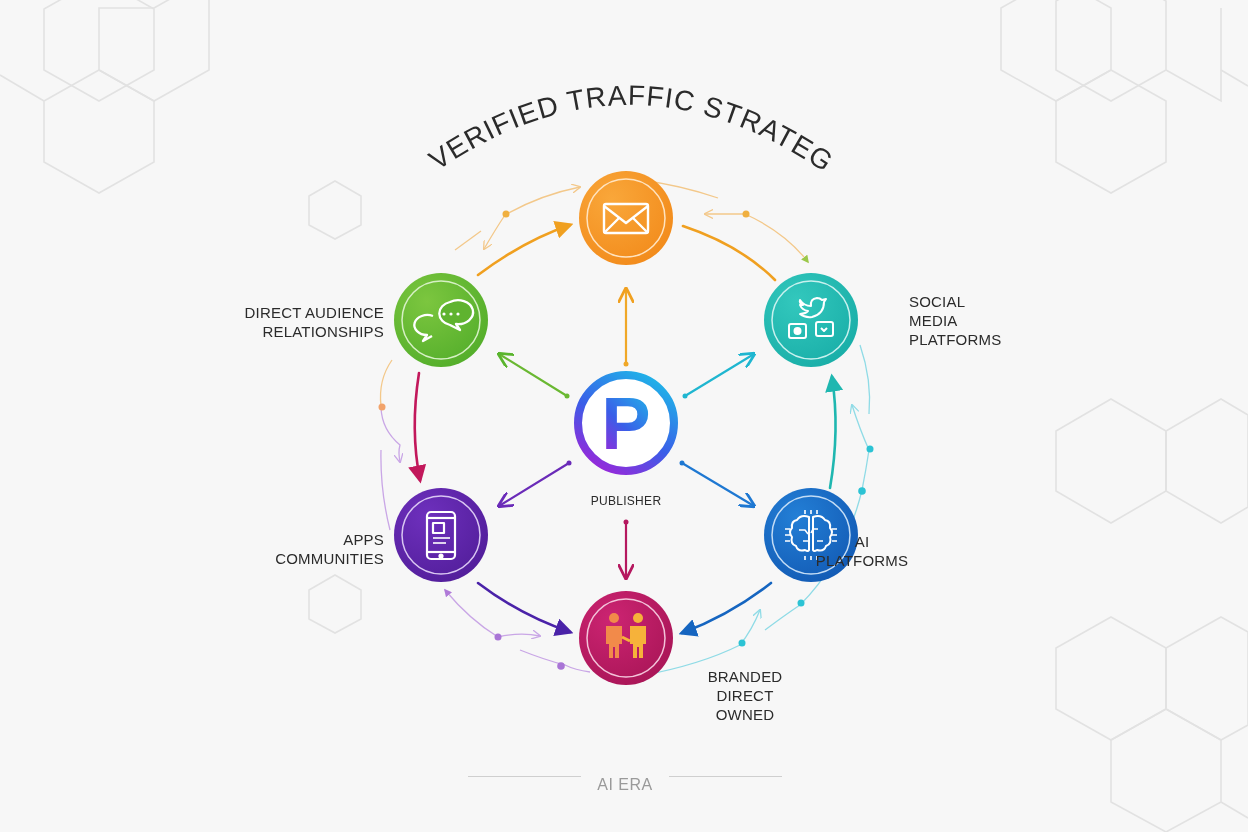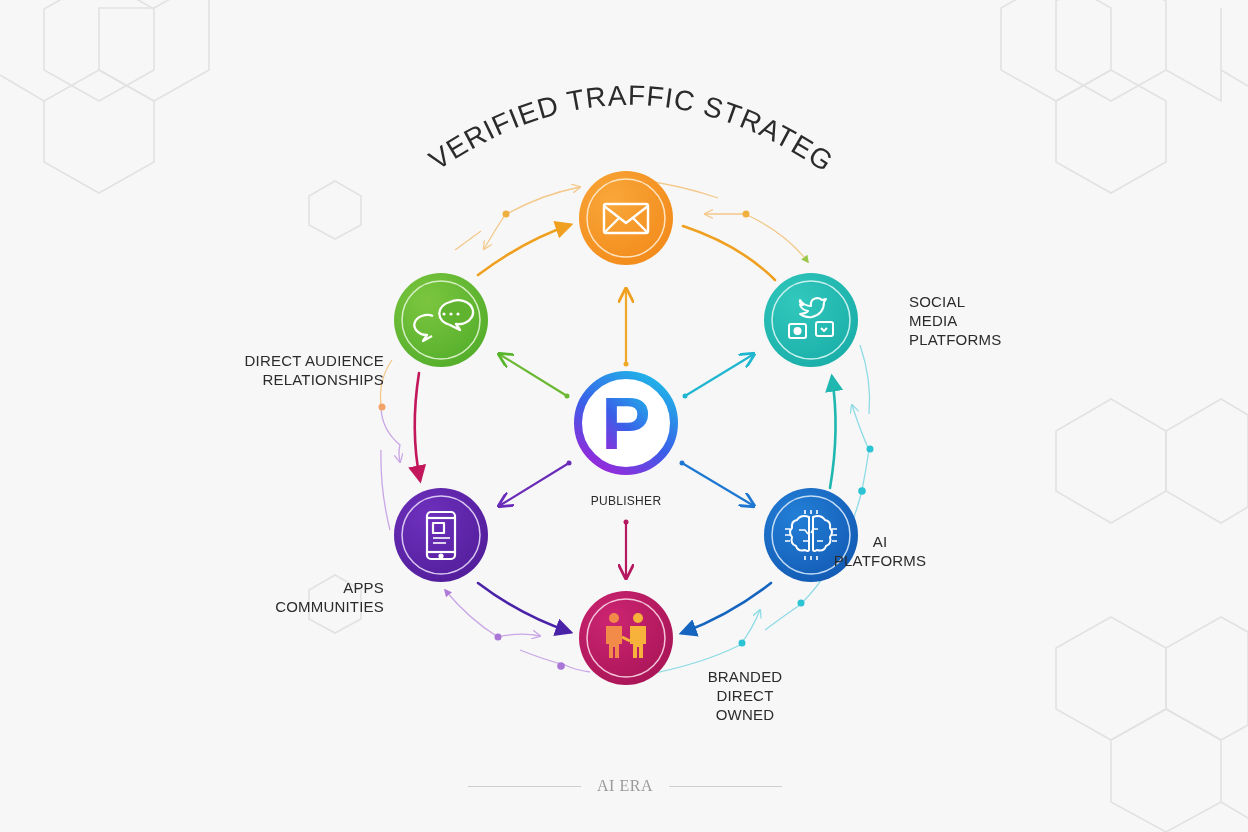--- a/index.html
+++ b/index.html
@@ -1,23 +1,23 @@
 <!DOCTYPE html>
 <html><head>
   <meta charset="utf-8">
   <style>
     html, body { margin:0; padding:0; }
     body { width:1248px; height:832px; background:#f7f7f7; overflow:hidden; position:relative; font-family:"Liberation Sans", "DejaVu Sans", sans-serif; }
     #stage { position:absolute; left:0; top:0; width:1248px; height:832px; }
     .label { position:absolute; color:#2b2b2b; font-size:15px; line-height:19px; letter-spacing:0.2px; }
-    .label.right { text-align:right;margin-top:48px; }
+    .label.right { text-align:right; }
     .label.left { text-align:left;margin-left:28px; }
     .label.center { text-align:center; }
     #publisher-label { position:absolute; left:566px; top:494px; width:120px; text-align:center; font-size:12px; color:#2b2b2b; letter-spacing:0.3px; }
-    #footer { position:absolute; left:468px; top:776px; width:314px; height:20px; display:flex; align-items:center; justify-content:center;font-family:Liberation Serif, serif; }
+    #footer { position:absolute; left:468px; top:776px; width:314px; height:20px; display:flex; justify-content:center; }
     #footer .line { flex:1; height:1px; background:#cfcfcf; }
     #footer .txt { padding:0 16px; color:#9a9a9a; font-size:16px; letter-spacing:0.5px; }
   </style>
 </head>
 <body>
 
 <div id="stage">
 <svg width="1248" height="832" viewBox="0 0 1248 832" xmlns="http://www.w3.org/2000/svg">
   <defs>
     <linearGradient id="pGrad" x1="0.8" y1="0" x2="0.2" y2="1">
@@ -274,21 +274,21 @@
   <div>SOCIAL</div>
   <div>MEDIA</div>
   <div>PLATFORMS</div>
 </div>
 
 <div class="label right" style="left:234px; top:530px; width:150px;">
   <div>APPS</div>
   <div>COMMUNITIES</div>
 </div>
 
-<div class="label center" style="left:830px; top:532px; width:100px;">
+<div class="label center" style="left:812px; top:532px; width:100px;">
   <div>AI</div>
   <div>PLATFORMS</div>
 </div>
 
 <div class="label center" style="left:700px; top:667px; width:90px;">
   <div>BRANDED</div>
   <div>DIRECT</div>
   <div>OWNED</div>
 </div>
 

